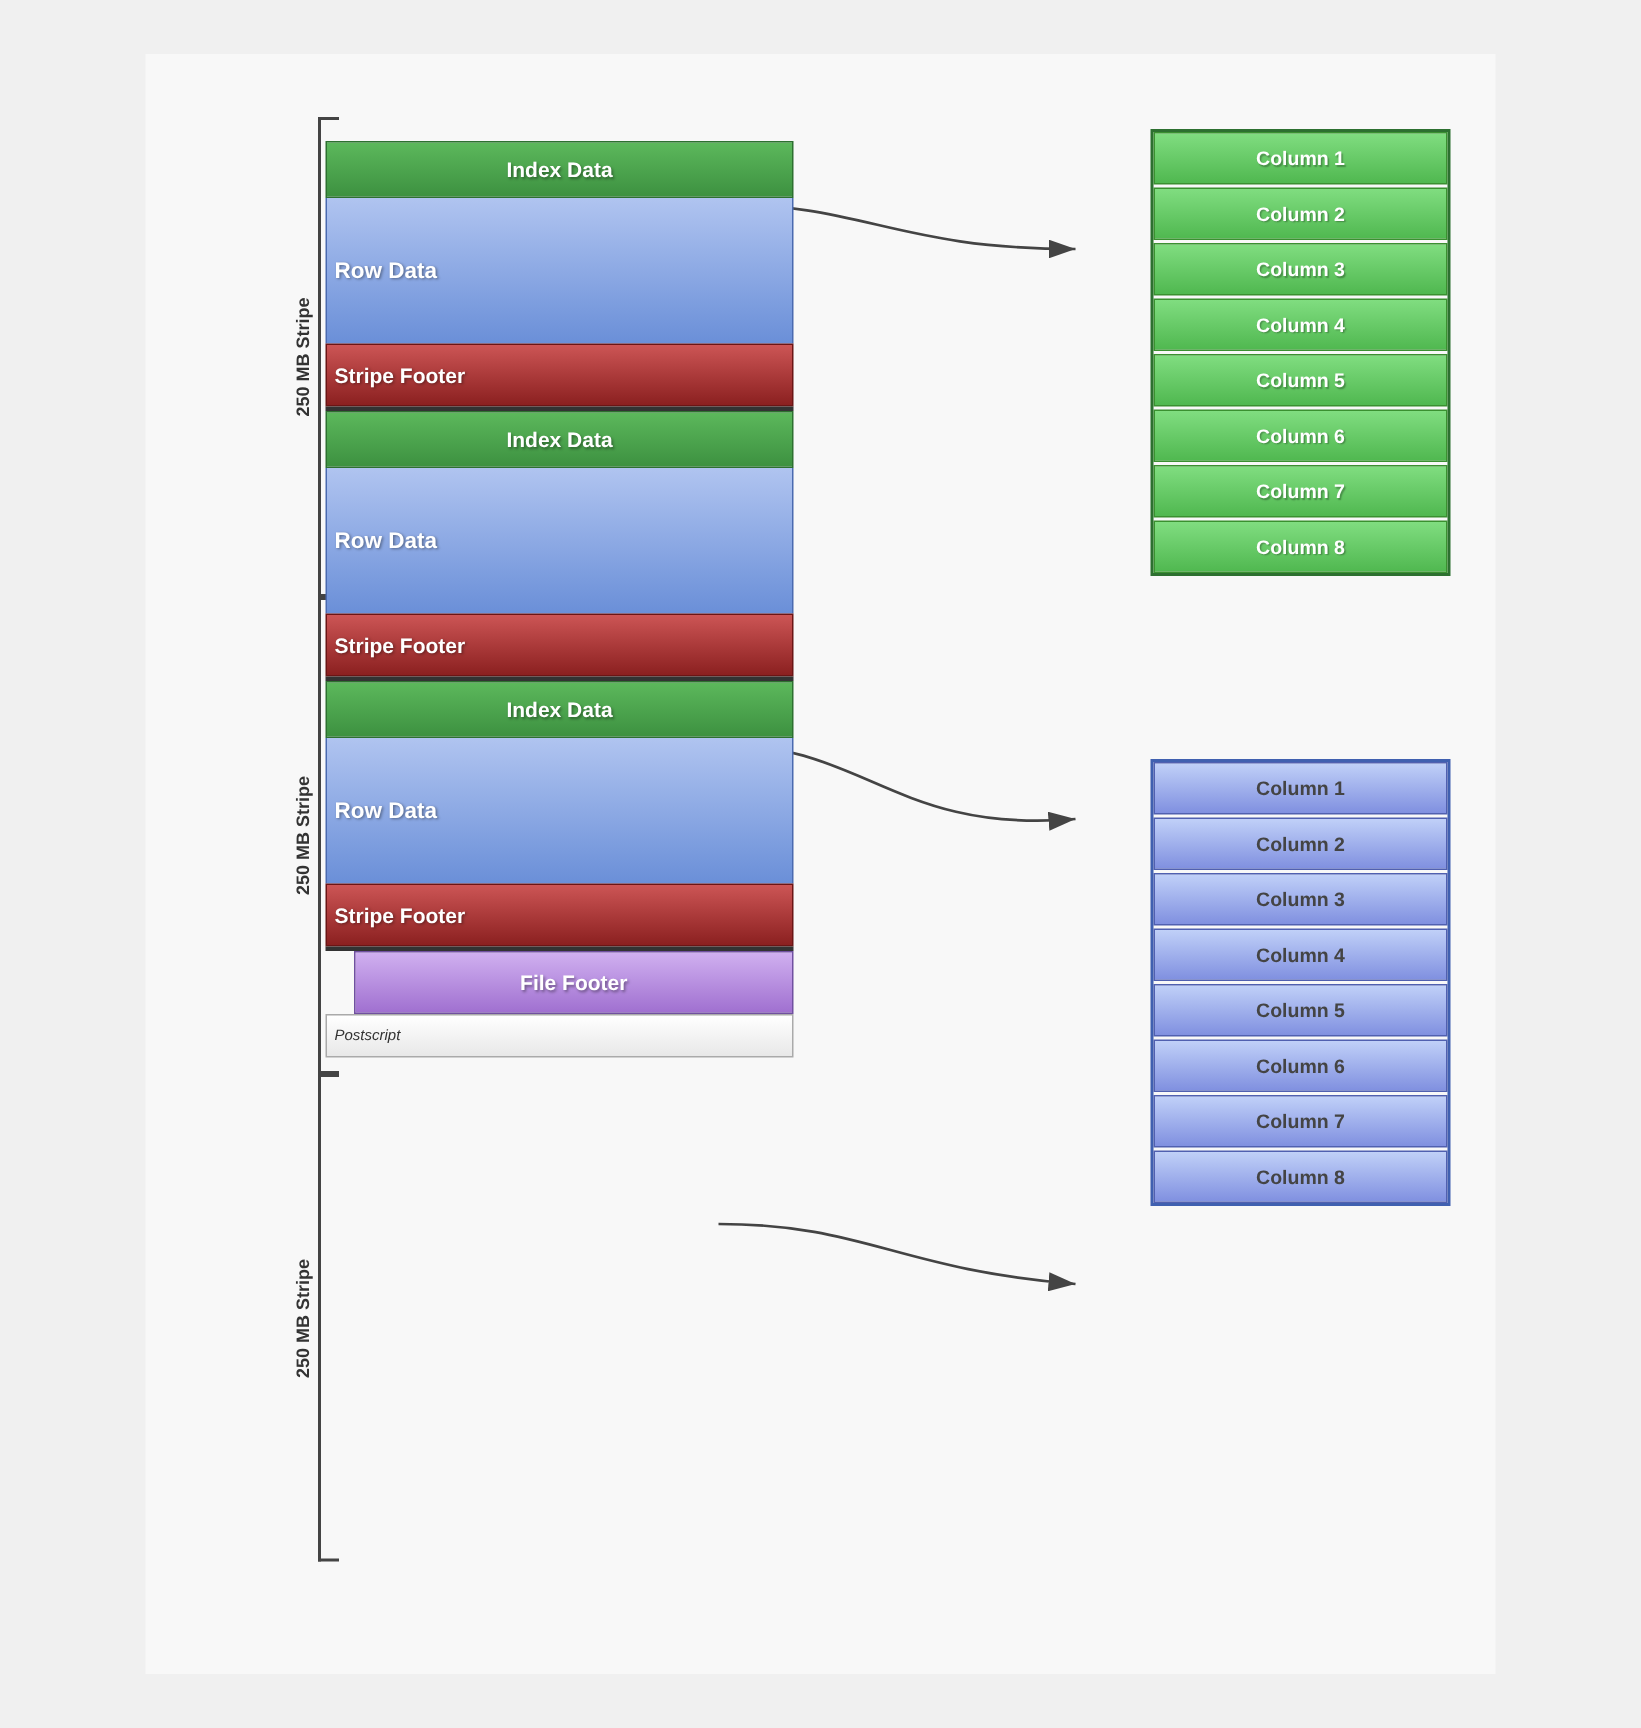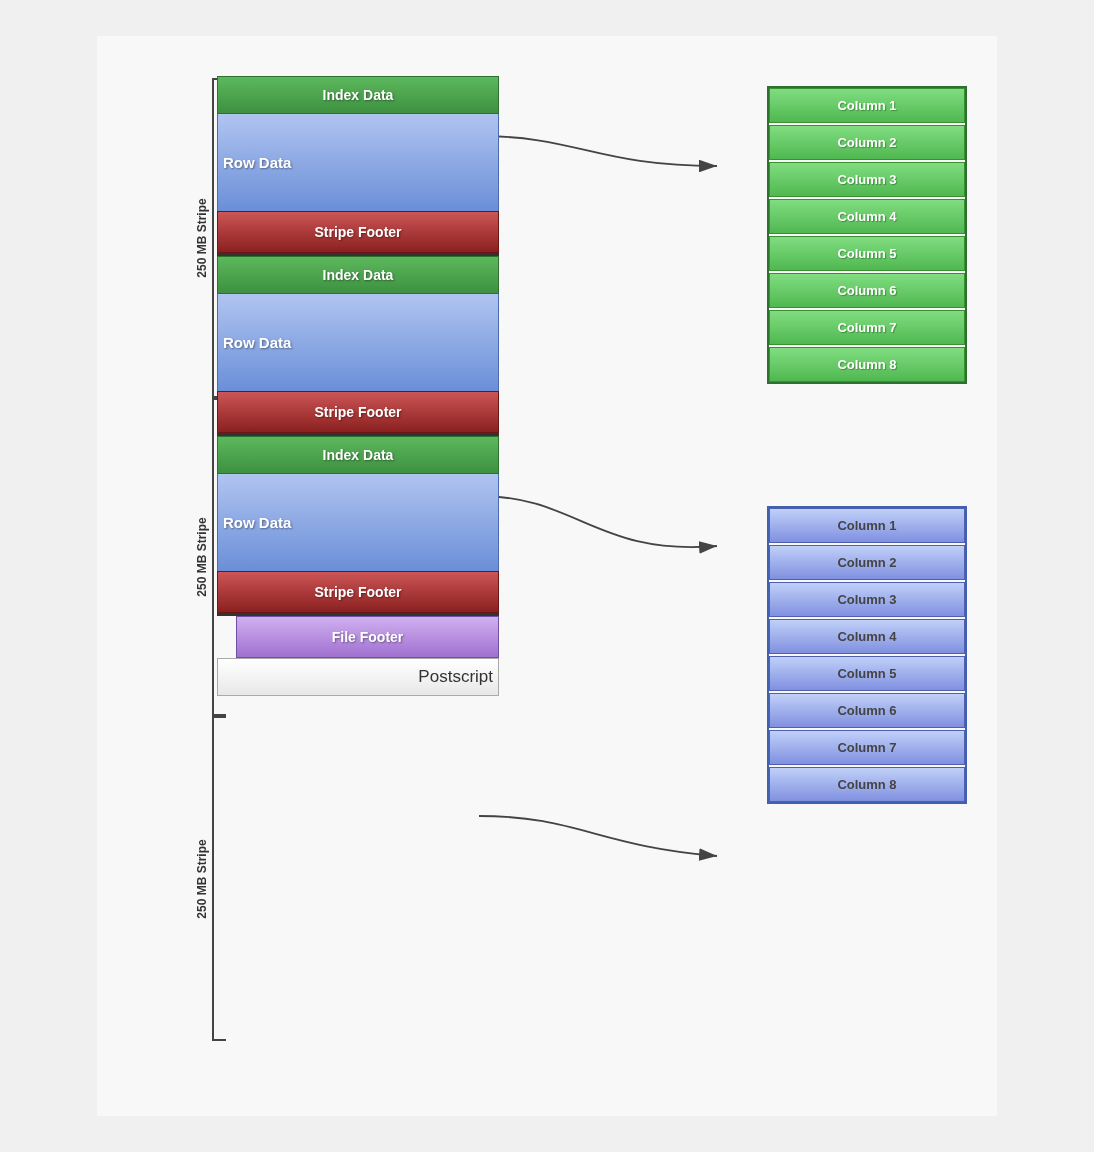--- a/index.html
+++ b/index.html
@@ -17,22 +17,22 @@
       position: relative;
       width: 900px;
       height: 1080px;
       background: #f8f8f8;
     }
 
     
     .left-column {
       position: absolute;
       left: 120px;
-      top: 40px;
-      width: 282px;
+      top: 58px;
+      width: 312px;
       display: flex;
       flex-direction: column;
     }
 
     .block-index {
       background: linear-gradient(to bottom, #5cb85c, #3d9140);
       border: 1.5px solid #2d7030;
       text-align: center;
       padding: 10px 5px;
       color: #fff;
@@ -48,21 +48,21 @@
       padding: 40px 5px;
       color: #fff;
       font-size: 15px;
       font-weight: bold;
       text-shadow: 1px 1px 2px rgba(0,0,0,0.4);
     }
 
     .block-footer {
       background: linear-gradient(to bottom, #cc5555, #8b2020);
       border: 1.5px solid #6b1515;
-      text-align: center;
+      text-align: left;
       padding: 12px 5px;
       color: #fff;
       font-size: 14px;
       font-weight: bold;
       text-shadow: 1px 1px 2px rgba(0,0,0,0.4);
     }
 
     .block-file-footer {
       background: linear-gradient(to bottom, #d0b0f0, #a070d0);
       border: 1.5px solid #7050a0;
@@ -72,24 +72,25 @@
       font-size: 14px;
       font-weight: bold;
       text-shadow: 1px 1px 2px rgba(0,0,0,0.4);
       margin-top: 0;
       margin-left: 19px;
     }
 
     .block-postscript {
       background: linear-gradient(to bottom, #ffffff, #e8e8e8);
       border: 1.5px solid #aaa;
-      text-align: right;
+      text-align: left;
       padding: 8px 5px;
       color: #333;
-      font-size: 17px;
+      font-size: 10px;
+      font-style: italic;
     }
 
     
     .right-group {
       position: absolute;
       right: 30px;
       width: 200px;
     }
 
     .col-block-green {

